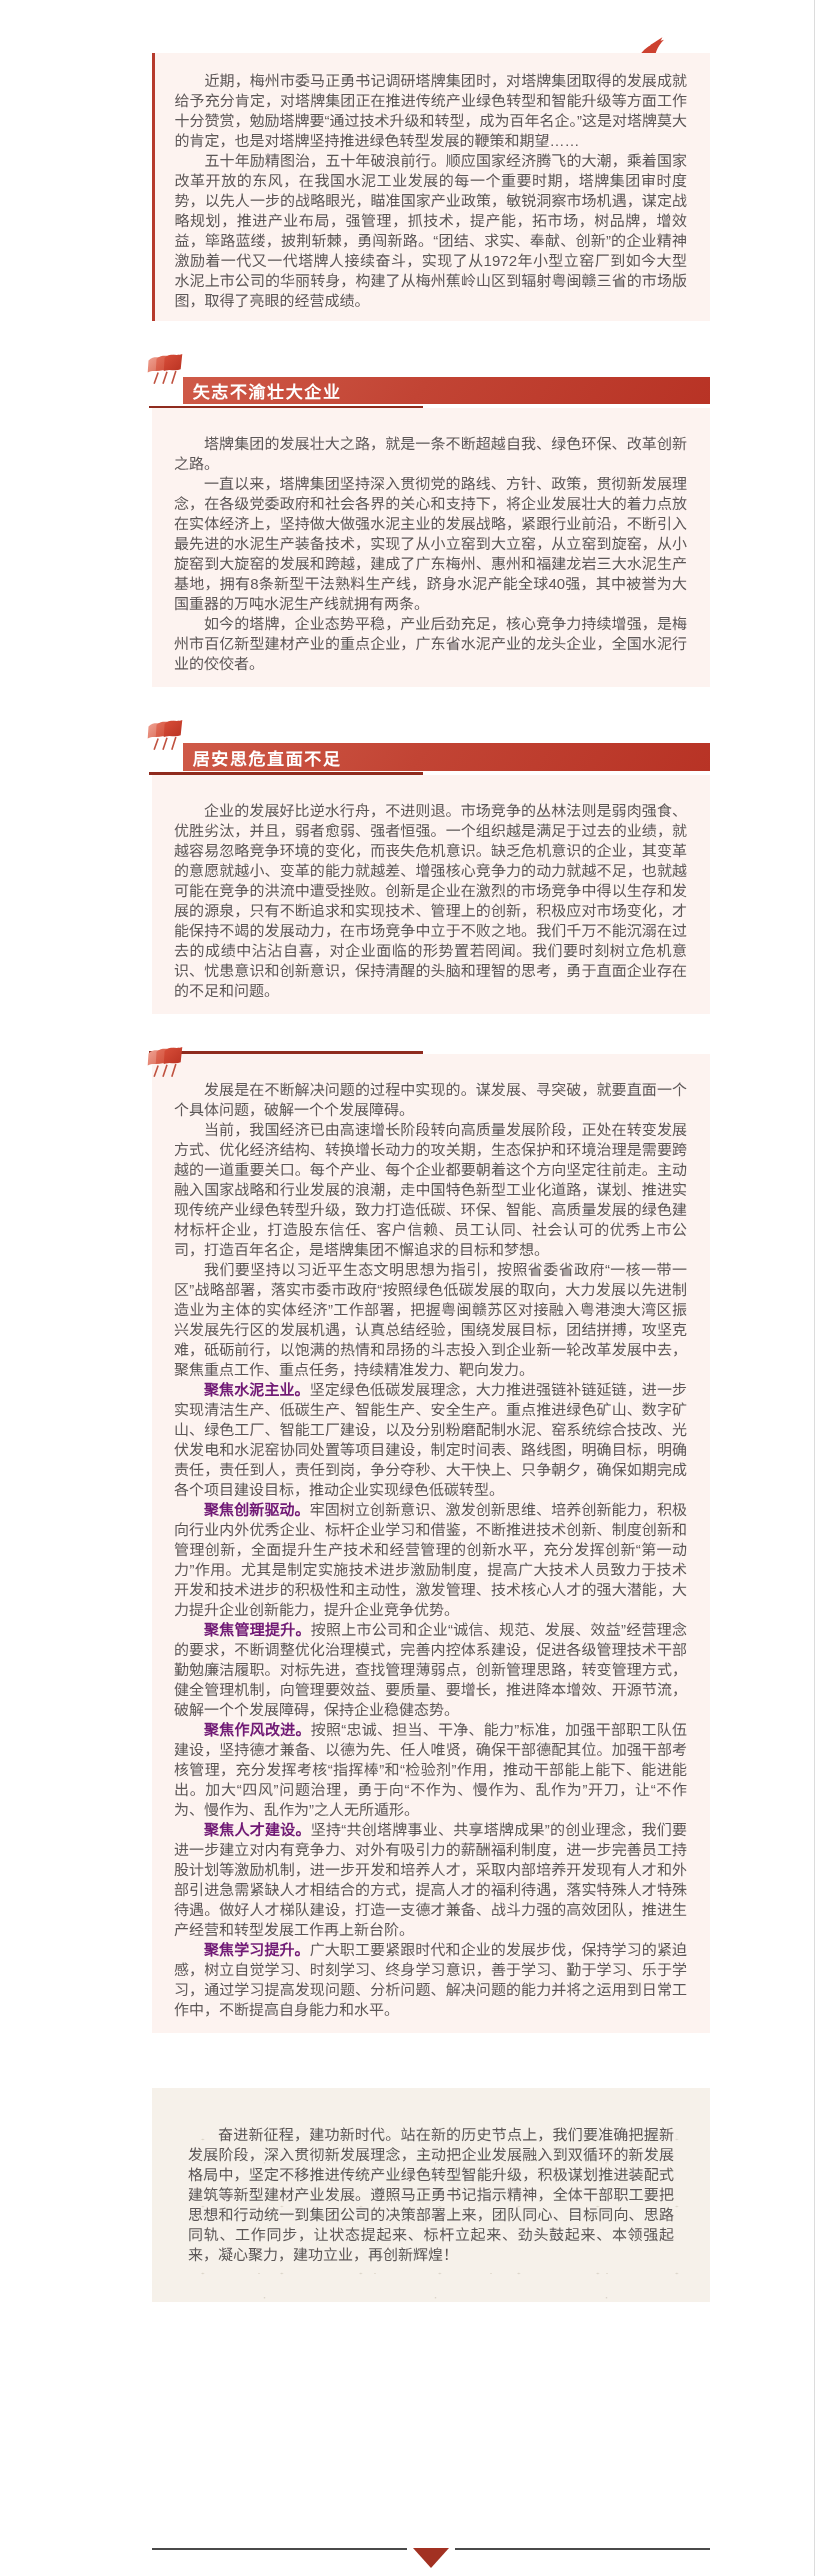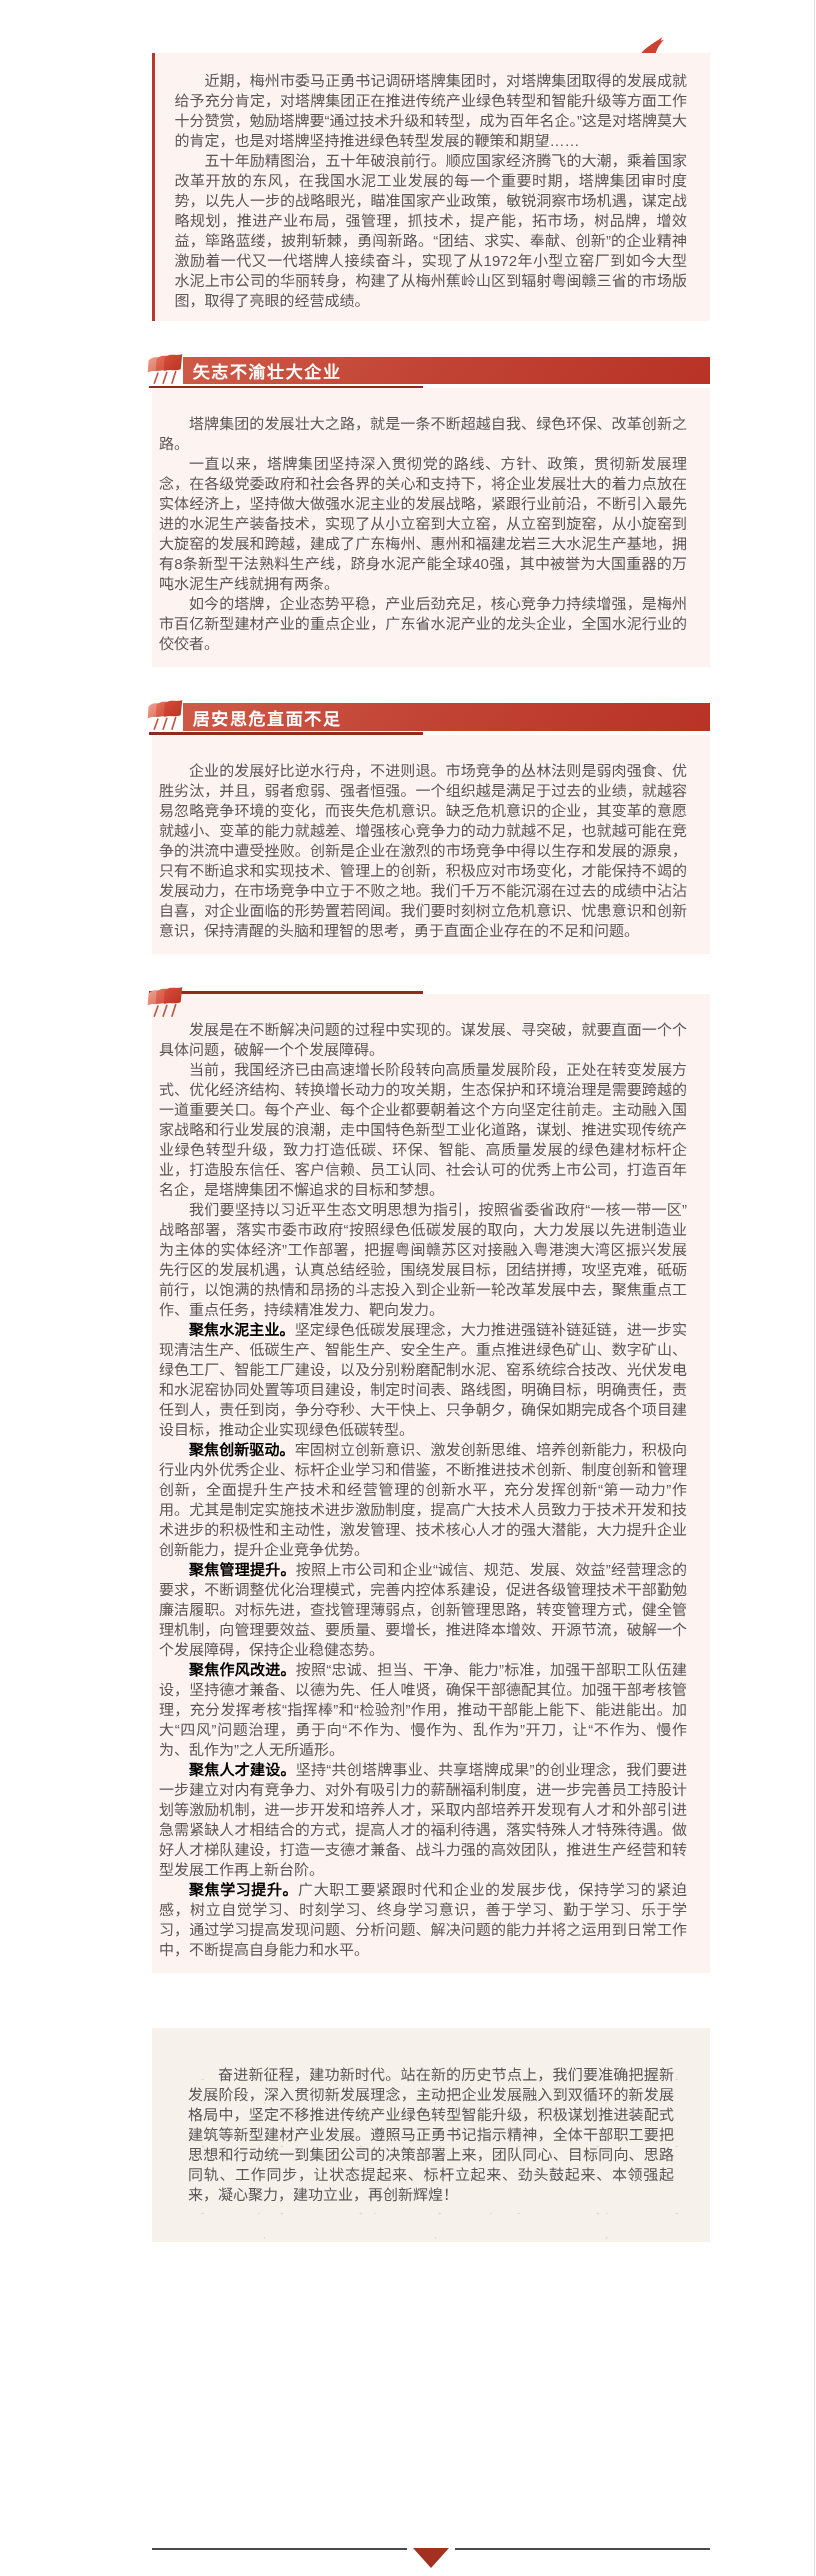--- a/index.html
+++ b/index.html
@@ -20,31 +20,31 @@
   .intro{
     background:#fdf3f0;border-left:3.2px solid #b63a2c;
     padding:18px 23px 9.7px 19.5px;box-sizing:border-box;
   }
 
   .section-header{padding-top:36px;position:relative;}
   .flag-icon{position:absolute;left:-6.5px;top:29px;width:42px;height:37px;}
   .banner{
     margin-left:31px;height:27.6px;
     background:linear-gradient(125deg,#cf5a48 0%,#c24434 45%,#b83325 100%);
-    display:flex;align-items:center;
+    display:flex;align-items:center;margin-top:20px;
   }
   .banner-text{
     color:#ffffff;font-weight:bold;font-size:17px;letter-spacing:1.6px;
     padding-left:9.7px;white-space:nowrap;
   }
   .title-underline{height:2.4px;background:#8f2b1e;width:274px;margin-left:-3.2px;margin-top:1.6px;}
 
-  .section-body{background:#fdf3f0;padding:26px 23px 13px 7px;box-sizing:border-box;}
+  .section-body{background:#fdf3f0;padding:26px 23px 13px 22px;box-sizing:border-box;}
 
-  .lead{color:#000000;font-weight:bold;}
+  .lead{color:#701a75;font-weight:bold;}
 
   .closing{
     margin-top:55px;background:#f6f1ea;padding:37px 36px;box-sizing:border-box;position:relative;
     background-image:
       radial-gradient(#d9d2c6 0.8px, transparent 1.3px),
       radial-gradient(#e4ddd1 0.8px, transparent 1.3px),
       radial-gradient(#cfc8bd 0.6px, transparent 1.1px);
     background-size:79px 67px,116px 95px,171px 135px;
     background-position:11.3px 18px,49px 43px,27px 7.3px;
   }

